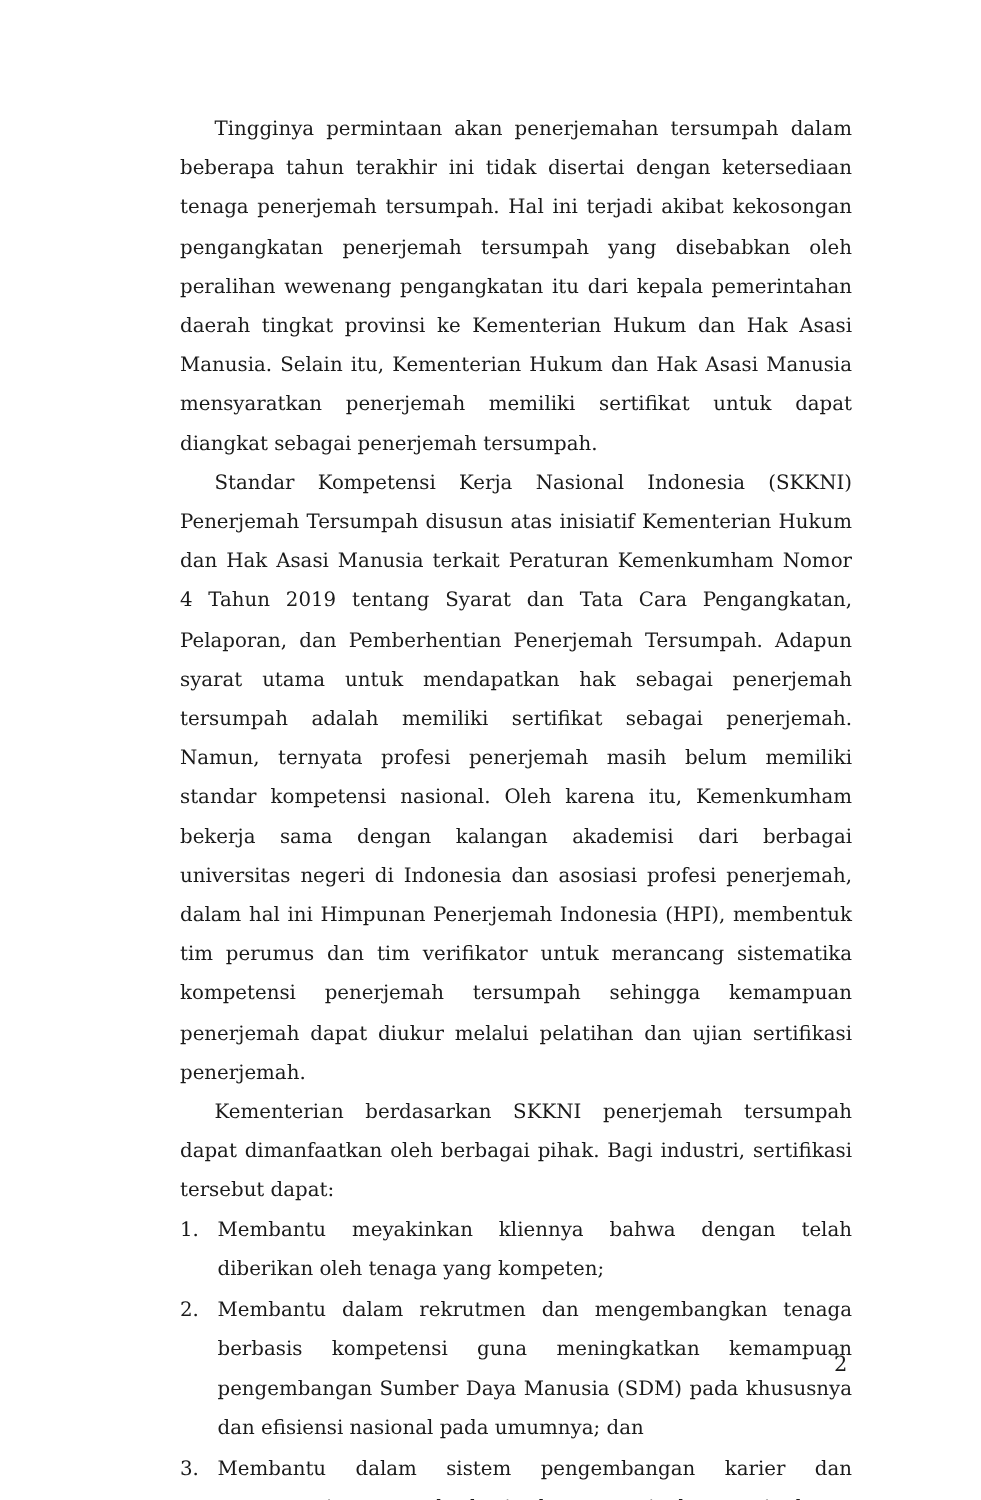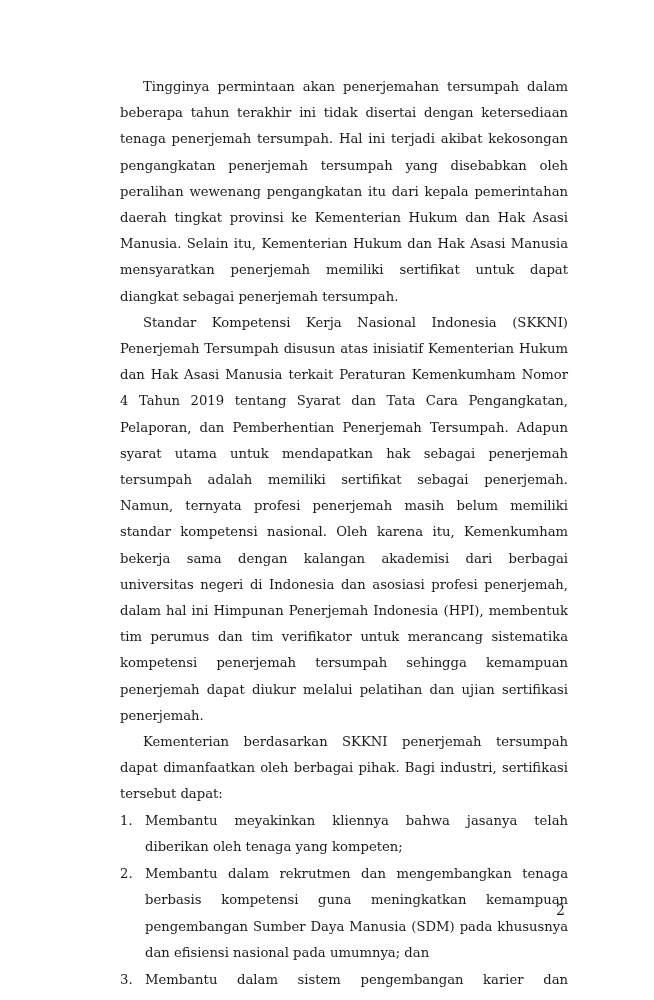--- a/index.html
+++ b/index.html
@@ -31,21 +31,21 @@
 </head>
 <body>
 
 <div class="page">
   <p class="para">Tingginya permintaan akan penerjemahan tersumpah dalam beberapa tahun terakhir ini tidak disertai dengan ketersediaan tenaga penerjemah tersumpah. Hal ini terjadi akibat kekosongan pengangkatan penerjemah tersumpah yang disebabkan oleh peralihan wewenang pengangkatan itu dari kepala pemerintahan daerah tingkat provinsi ke Kementerian Hukum dan Hak Asasi Manusia. Selain itu, Kementerian Hukum dan Hak Asasi Manusia mensyaratkan penerjemah memiliki sertifikat untuk dapat diangkat sebagai penerjemah tersumpah.</p>
   <p class="para">Standar Kompetensi Kerja Nasional Indonesia (SKKNI) Penerjemah Tersumpah disusun atas inisiatif Kementerian Hukum dan Hak Asasi Manusia terkait Peraturan Kemenkumham Nomor 4 Tahun 2019 tentang Syarat dan Tata Cara Pengangkatan, Pelaporan, dan Pemberhentian Penerjemah Tersumpah. Adapun syarat utama untuk mendapatkan hak sebagai penerjemah tersumpah adalah memiliki sertifikat sebagai penerjemah. Namun, ternyata profesi penerjemah masih belum memiliki standar kompetensi nasional. Oleh karena itu, Kemenkumham bekerja sama dengan kalangan akademisi dari berbagai universitas negeri di Indonesia dan asosiasi profesi penerjemah, dalam hal ini Himpunan Penerjemah Indonesia (HPI), membentuk tim perumus dan tim verifikator untuk merancang sistematika kompetensi penerjemah tersumpah sehingga kemampuan penerjemah dapat diukur melalui pelatihan dan ujian sertifikasi penerjemah.</p>
   <p class="para">Kementerian berdasarkan SKKNI penerjemah tersumpah dapat dimanfaatkan oleh berbagai pihak. Bagi industri, sertifikasi tersebut dapat:</p>
   <ol class="list">
     <li class="list-item">
       <span class="list-num">1.</span>
-      <span>Membantu meyakinkan kliennya bahwa jasanya telah diberikan oleh tenaga yang kompeten;</span>
+      <span>Membantu meyakinkan kliennya bahwa dengan telah diberikan oleh tenaga yang kompeten;</span>
     </li>
     <li class="list-item">
       <span class="list-num">2.</span>
       <span>Membantu dalam rekrutmen dan mengembangkan tenaga berbasis kompetensi guna meningkatkan kemampuan pengembangan Sumber Daya Manusia (SDM) pada khususnya dan efisiensi nasional pada umumnya; dan</span>
     </li>
     <li class="list-item">
       <span class="list-num">3.</span>
       <span>Membantu dalam sistem pengembangan karier dan remunerasi tenaga berbasis kompetensi dan peningkatan produktivitas.</span>
     </li>
   </ol>

